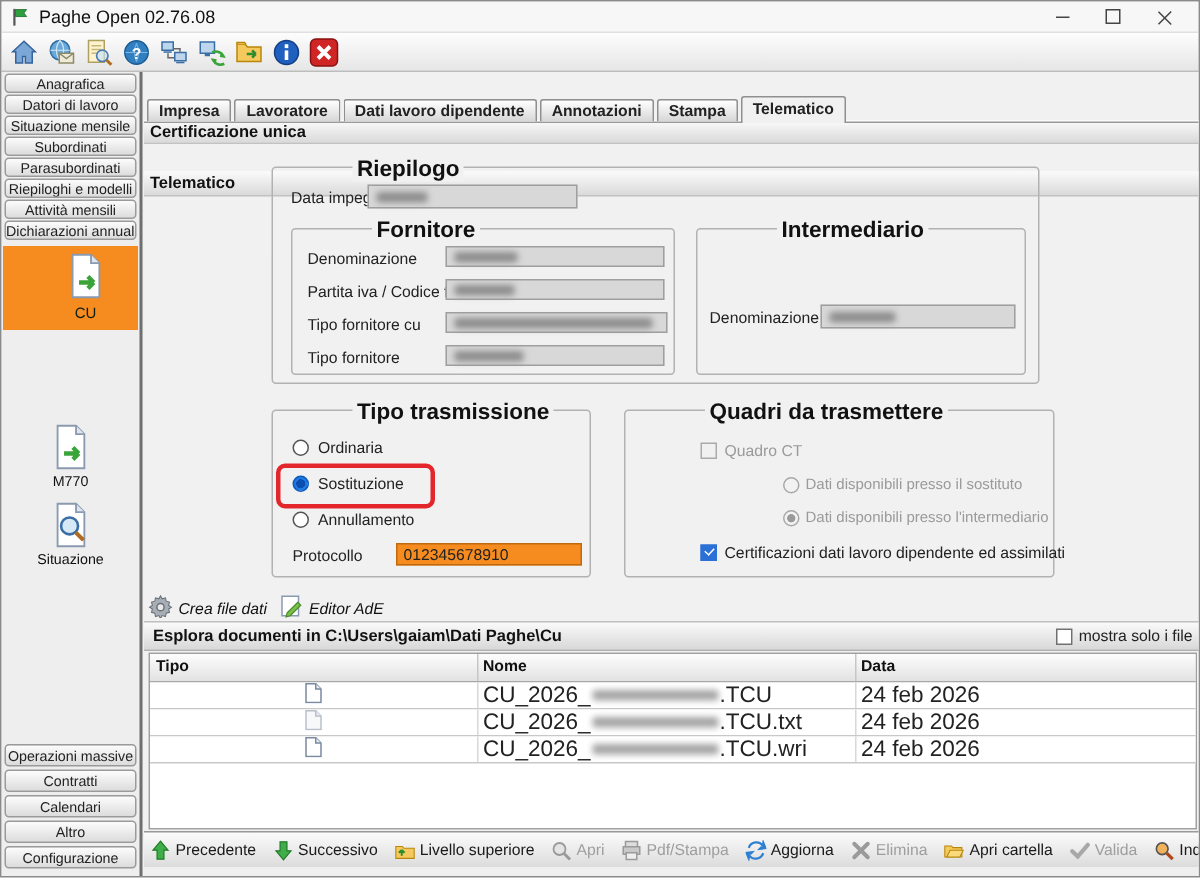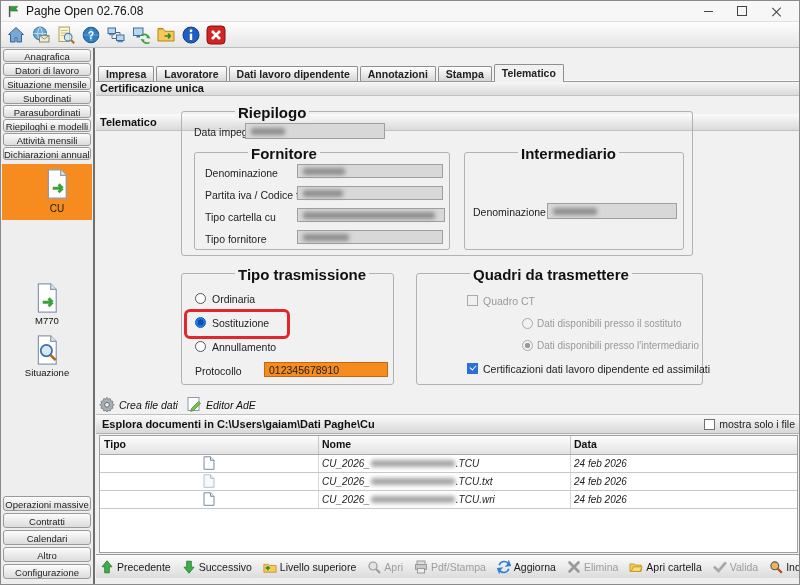--- a/index.html
+++ b/index.html
@@ -68,21 +68,21 @@
   .esplora-header .etitle{font-weight:bold;font-size:11px;color:#111;}
   .mostra{margin-left:auto;display:flex;align-items:center;font-size:10.5px;color:#222;}
   .mostra .cb{width:11px;height:11px;border:1px solid #707070;background:#fff;margin-right:4px;box-sizing:border-box;}
 
   .table{position:absolute;left:3px;top:387px;width:699px;height:118px;background:#fff;border:1px solid #a0a0a0;box-sizing:border-box;}
   .thead{position:relative;height:18px;background:linear-gradient(#fdfdfd,#e2e2e2);border-bottom:1px solid #a8a8a8;font-weight:bold;}
   .th{position:absolute;top:2px;font-size:10.5px;color:#111;}
   .colsep{position:absolute;top:0;width:1px;background:#c6c6c6;height:100%;}
   .tbody{position:relative;}
   .trow{position:relative;height:17px;border-bottom:1px solid #c8c8c8;background:#fff;}
-  .tcell{position:absolute;top:0;height:17px;display:flex;align-items:center;font-size:10px;color:#222;font-style:italic;}
+  .tcell{position:absolute;top:0;height:17px;display:flex;align-items:center;font-size:15px;color:#222;}
   .cell-tipo{left:0;width:217px;justify-content:center;}
   .cell-nome{left:218px;width:251px;padding-left:4px;box-sizing:border-box;}
   .cell-data{left:470px;width:228px;padding-left:4px;box-sizing:border-box;}
   .smudge-inline{display:inline-block;width:84px;height:7px;background:#a5a5a5;filter:blur(2px);border-radius:2px;margin:0 1px;vertical-align:middle;}
   .vline{position:absolute;top:0;bottom:0;width:1px;background:#d8d8d8;}
 
   .btoolbar{position:absolute;left:0;top:506px;width:705px;height:24px;background:linear-gradient(#fbfbfb,#dcdcdc);border-top:1px solid #9a9a9a;display:flex;align-items:center;padding:0 4px;box-sizing:border-box;}
   .bt-item{display:flex;align-items:center;margin-right:11px;font-size:10.5px;color:#1a1a1a;white-space:nowrap;}
   .bt-item svg{width:14px;height:14px;margin-right:3px;}
   .bt-item.disabled{color:#9e9e9e;}
@@ -258,21 +258,21 @@
       <div class="groupbox" style="left:12px;top:40px;width:256px;height:98px">
         <span class="gb-title">Fornitore</span>
         <span class="flabel" style="left:10px;top:14px">Denominazione</span>
         <div class="blurfield" style="left:102px;top:11px;width:146px;height:14px">
             <span class="smudge" style="width:42px"></span>
           </div>
         <span class="flabel" style="left:10px;top:36px">Partita iva / Codice fiscale</span>
         <div class="blurfield" style="left:102px;top:33px;width:146px;height:14px">
             <span class="smudge" style="width:40px"></span>
           </div>
-        <span class="flabel" style="left:10px;top:58px">Tipo cartella cu</span>
+        <span class="flabel" style="left:10px;top:58px">Tipo fornitore cu</span>
         <div class="blurfield" style="left:102px;top:55px;width:148px;height:14px">
             <span class="smudge" style="width:132px"></span>
           </div>
         <span class="flabel" style="left:10px;top:80px">Tipo fornitore</span>
         <div class="blurfield" style="left:102px;top:77px;width:146px;height:14px">
             <span class="smudge" style="width:46px"></span>
           </div>
       </div>
 
       <div class="groupbox" style="left:282px;top:40px;width:220px;height:98px">

